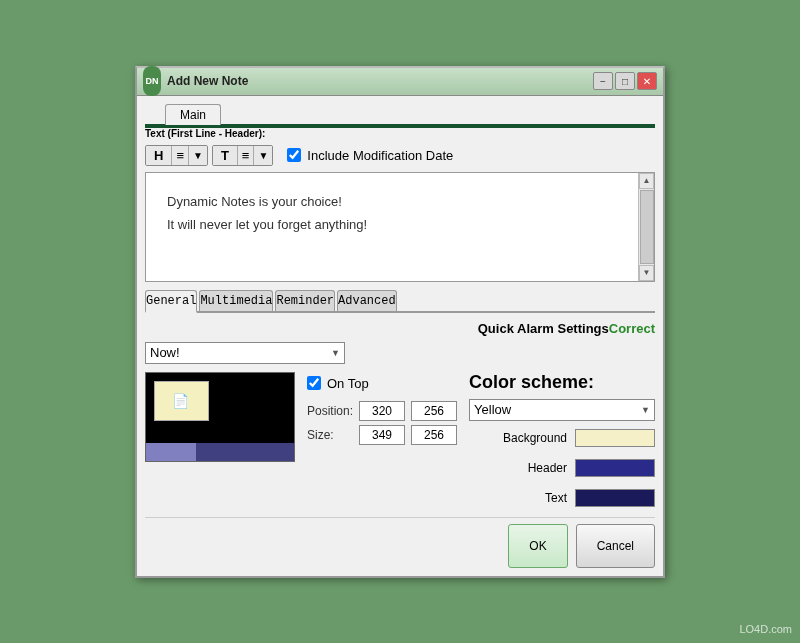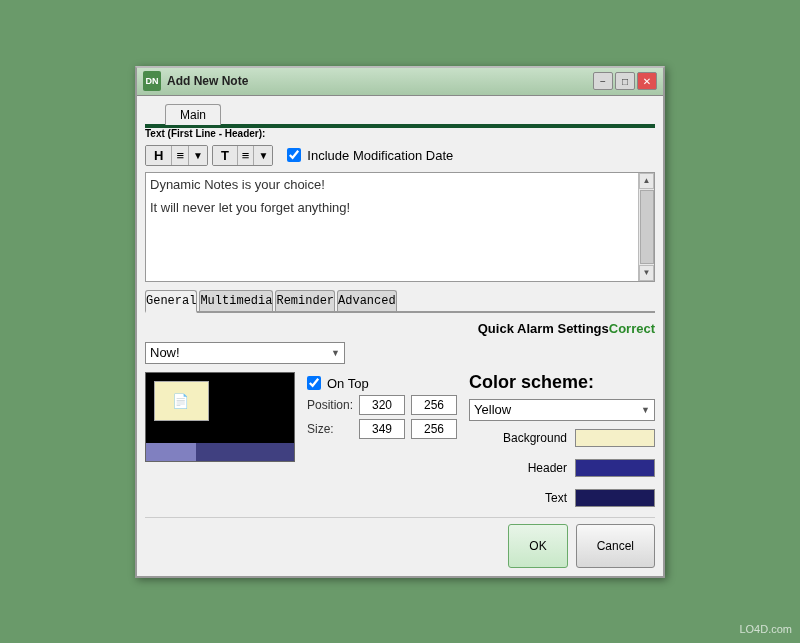--- a/index.html
+++ b/index.html
@@ -23,23 +23,23 @@
     .title-bar {
       background: linear-gradient(to bottom, #c8e0c8, #a8c8a8);
       display: flex;
       align-items: center;
       padding: 4px 6px;
       border-bottom: 1px solid #888;
       height: 28px;
     }
     .title-bar-icon {
       width: 18px;
-      height: 20px;
+      height: 30px;
       background: #4a8a4a;
-      border-radius: 2px;
+      border-radius: 8px;
       margin-right: 6px;
       display: flex;
       align-items: center;
       justify-content: center;
       font-size: 9px;
       color: white;
       font-weight: bold;
       flex-shrink: 0;
     }
     .title-bar-text {
@@ -131,21 +131,21 @@
     }
     .text-area-container {
       border: 1px solid #999;
       background: white;
       height: 110px;
       display: flex;
       margin-bottom: 8px;
     }
     .text-area-inner {
       flex: 1;
-      padding: 4px;
+      padding: 21px;
       font-size: 13px;
       color: #333;
       overflow: hidden;
     }
     .text-line { margin-bottom: 8px; }
     .scrollbar-v {
       width: 16px;
       background: #e8e8e8;
       border-left: 1px solid #bbb;
       display: flex;
@@ -261,21 +261,21 @@
       position: absolute;
       bottom: 0;
       left: 0;
       width: 50px;
       height: 18px;
       background: #8080c0;
     }
     .options-col {
       display: flex;
       flex-direction: column;
-      gap: 0;
+      gap: 6px;
       padding-top: 4px;
     }
     .cb-row {
       display: flex;
       align-items: center;
       gap: 6px;
     }
     .pos-size-grid {
       display: grid;
       grid-template-columns: auto auto auto;

